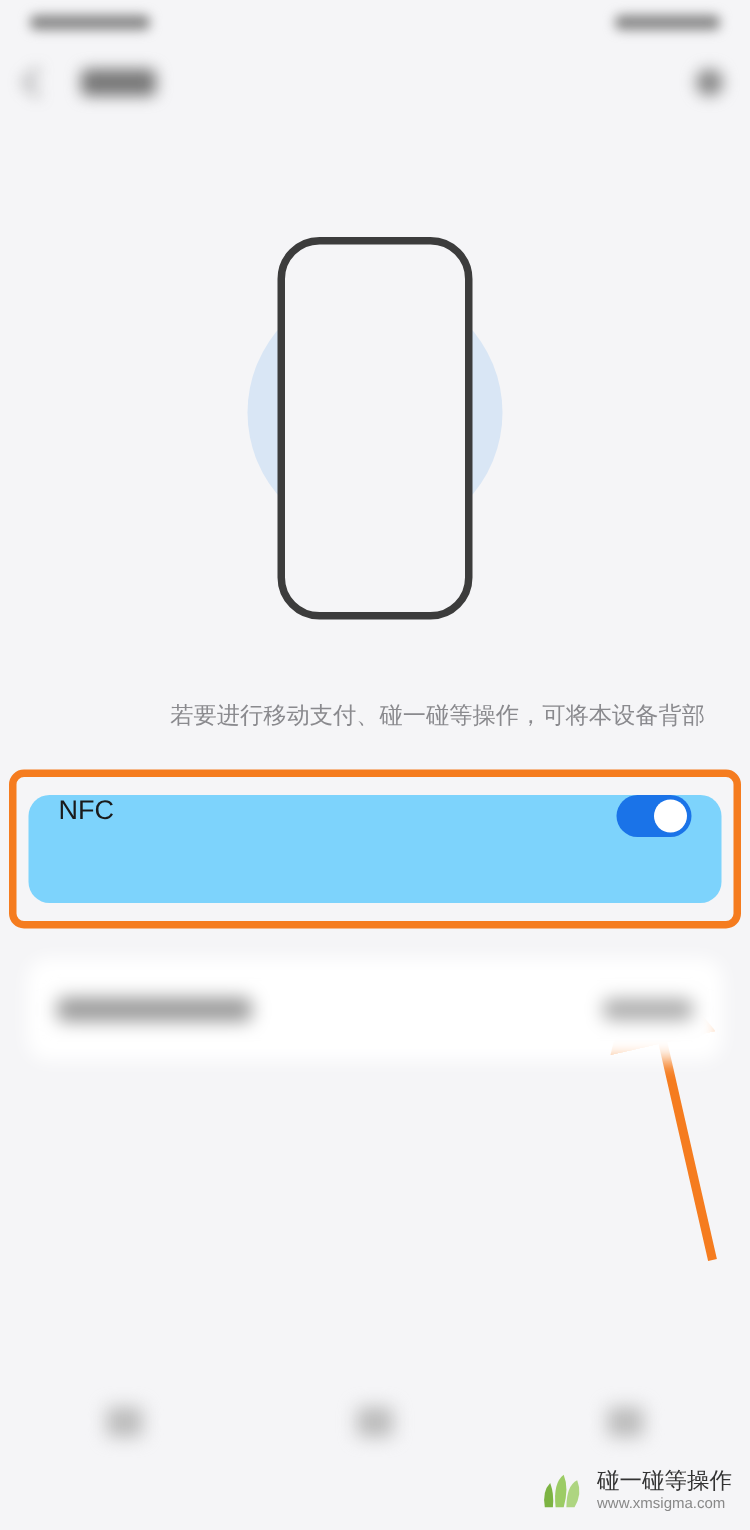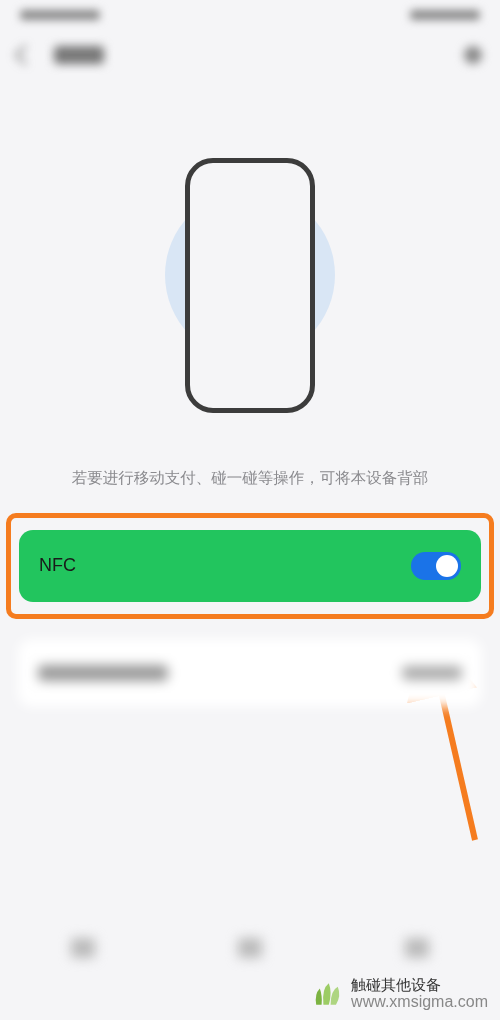--- a/index.html
+++ b/index.html
@@ -76,39 +76,38 @@
     }
     .phone-outline {
       position: relative;
       width: 130px;
       height: 255px;
       border: 5px solid #3c3c3c;
       border-radius: 28px;
       background: #f5f5f7;
     }
     .description {
-      text-align: center;
+      text-align: right;
       color: #8a8a8e;
       font-size: 15.5px;
       line-height: 1.65;
       padding: 0 30px;
       margin-top: 40px;
     }
     .highlight-box {
       margin: 22px 6px 0 6px;
       border: 5px solid #f57c1f;
       border-radius: 10px;
       padding: 12px 8px;
     }
     .nfc-row {
-      background: #22c55e;
+      background: #7dd3fc;
       border-radius: 14px;
       height: 72px;
       display: flex;
-      align-items: center;
       justify-content: space-between;
       padding: 0 20px;
     }
     .nfc-label {
       color: #1a1a1a;
       font-size: 18px;
     }
     .toggle {
       width: 50px;
       height: 28px;
@@ -170,21 +169,21 @@
       display: flex;
       flex-direction: column;
       line-height: 1.1;
     }
     .watermark-cn {
       font-size: 15px;
       color: #333;
       font-weight: 500;
     }
     .watermark-url {
-      font-size: 16px;
+      font-size: 10px;
       color: #888;
     }
     .bottom-nav {
       position: absolute;
       bottom: 52px;
       left: 0;
       right: 0;
       height: 40px;
       display: flex;
       justify-content: space-around;
@@ -250,16 +249,16 @@
   <div class="nav-item"></div>
 </div>
 
 <div class="watermark">
   <svg class="watermark-logo" viewBox="0 0 40 40">
     <path d="M 8 32 Q 6 20 12 14 Q 15 22 14 32 Z" fill="#7cb342"></path>
     <path d="M 16 32 Q 14 14 22 8 Q 26 18 22 32 Z" fill="#9ccc65"></path>
     <path d="M 24 32 Q 24 16 32 12 Q 36 22 30 32 Z" fill="#aed581"></path>
   </svg>
   <div class="watermark-text">
-    <span class="watermark-cn">触碰其他设备</span>
+    <span class="watermark-cn">碰一碰等操作</span>
     <span class="watermark-url">www.xmsigma.com</span>
   </div>
 </div>
 
 </body></html>

